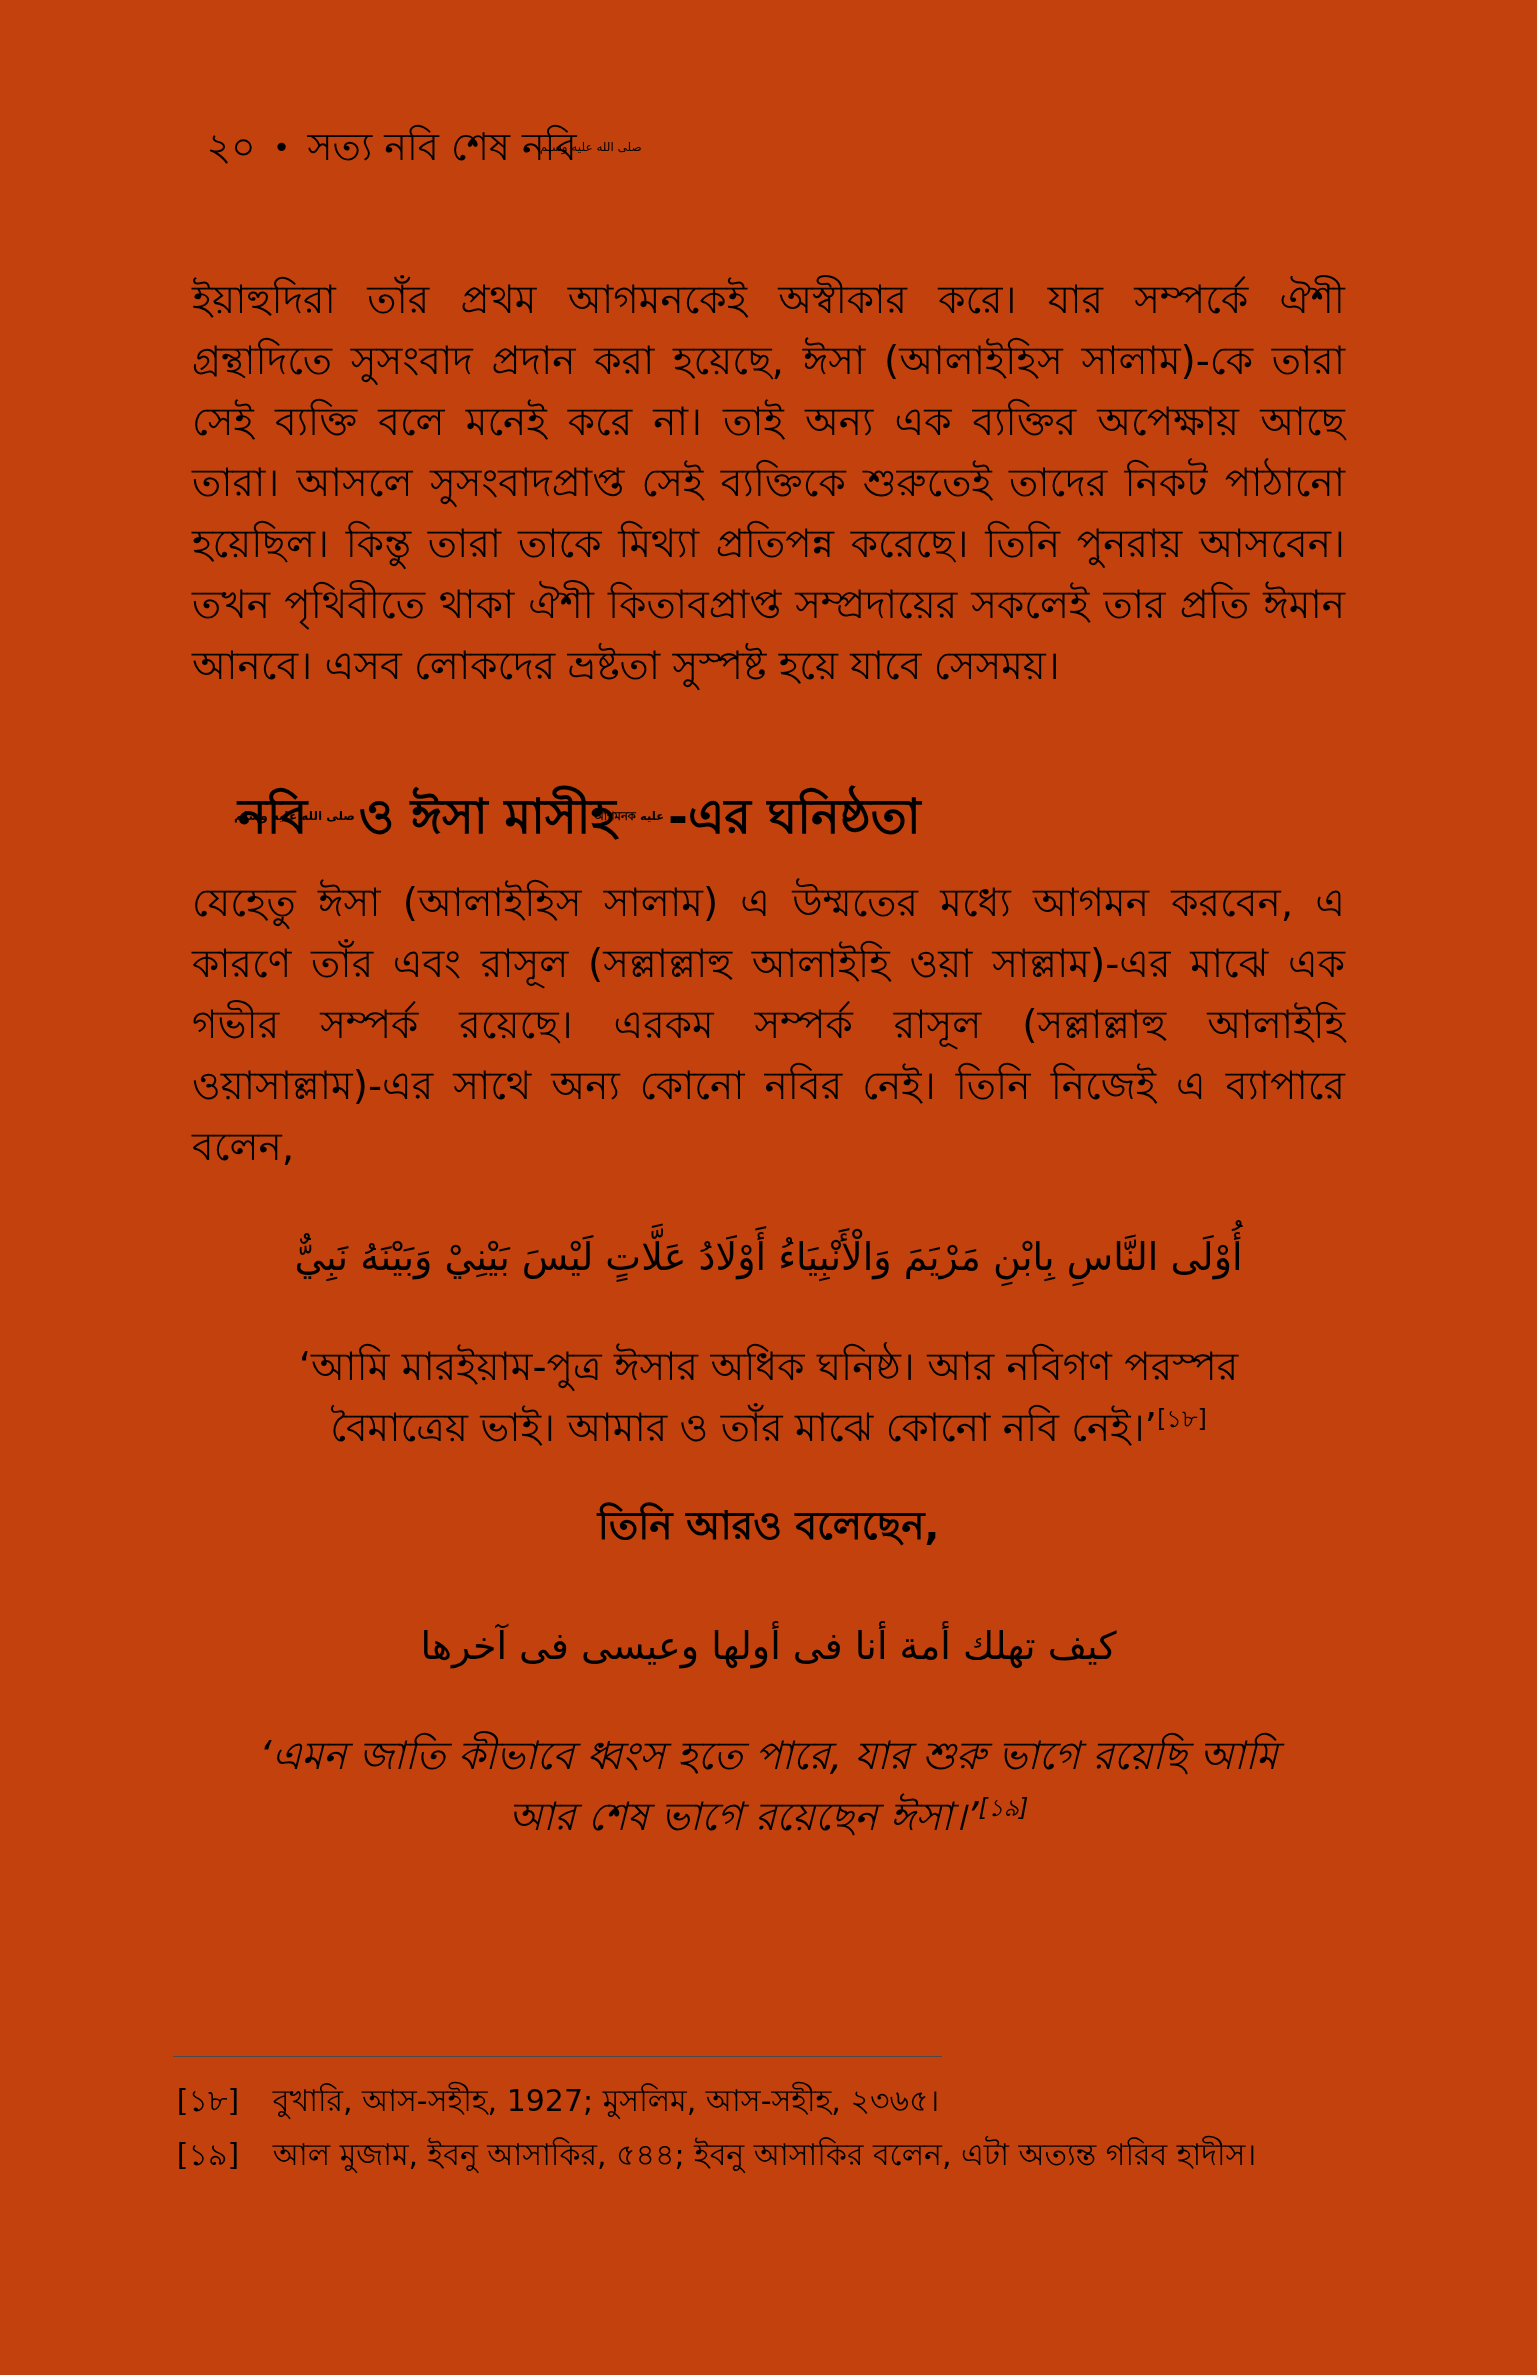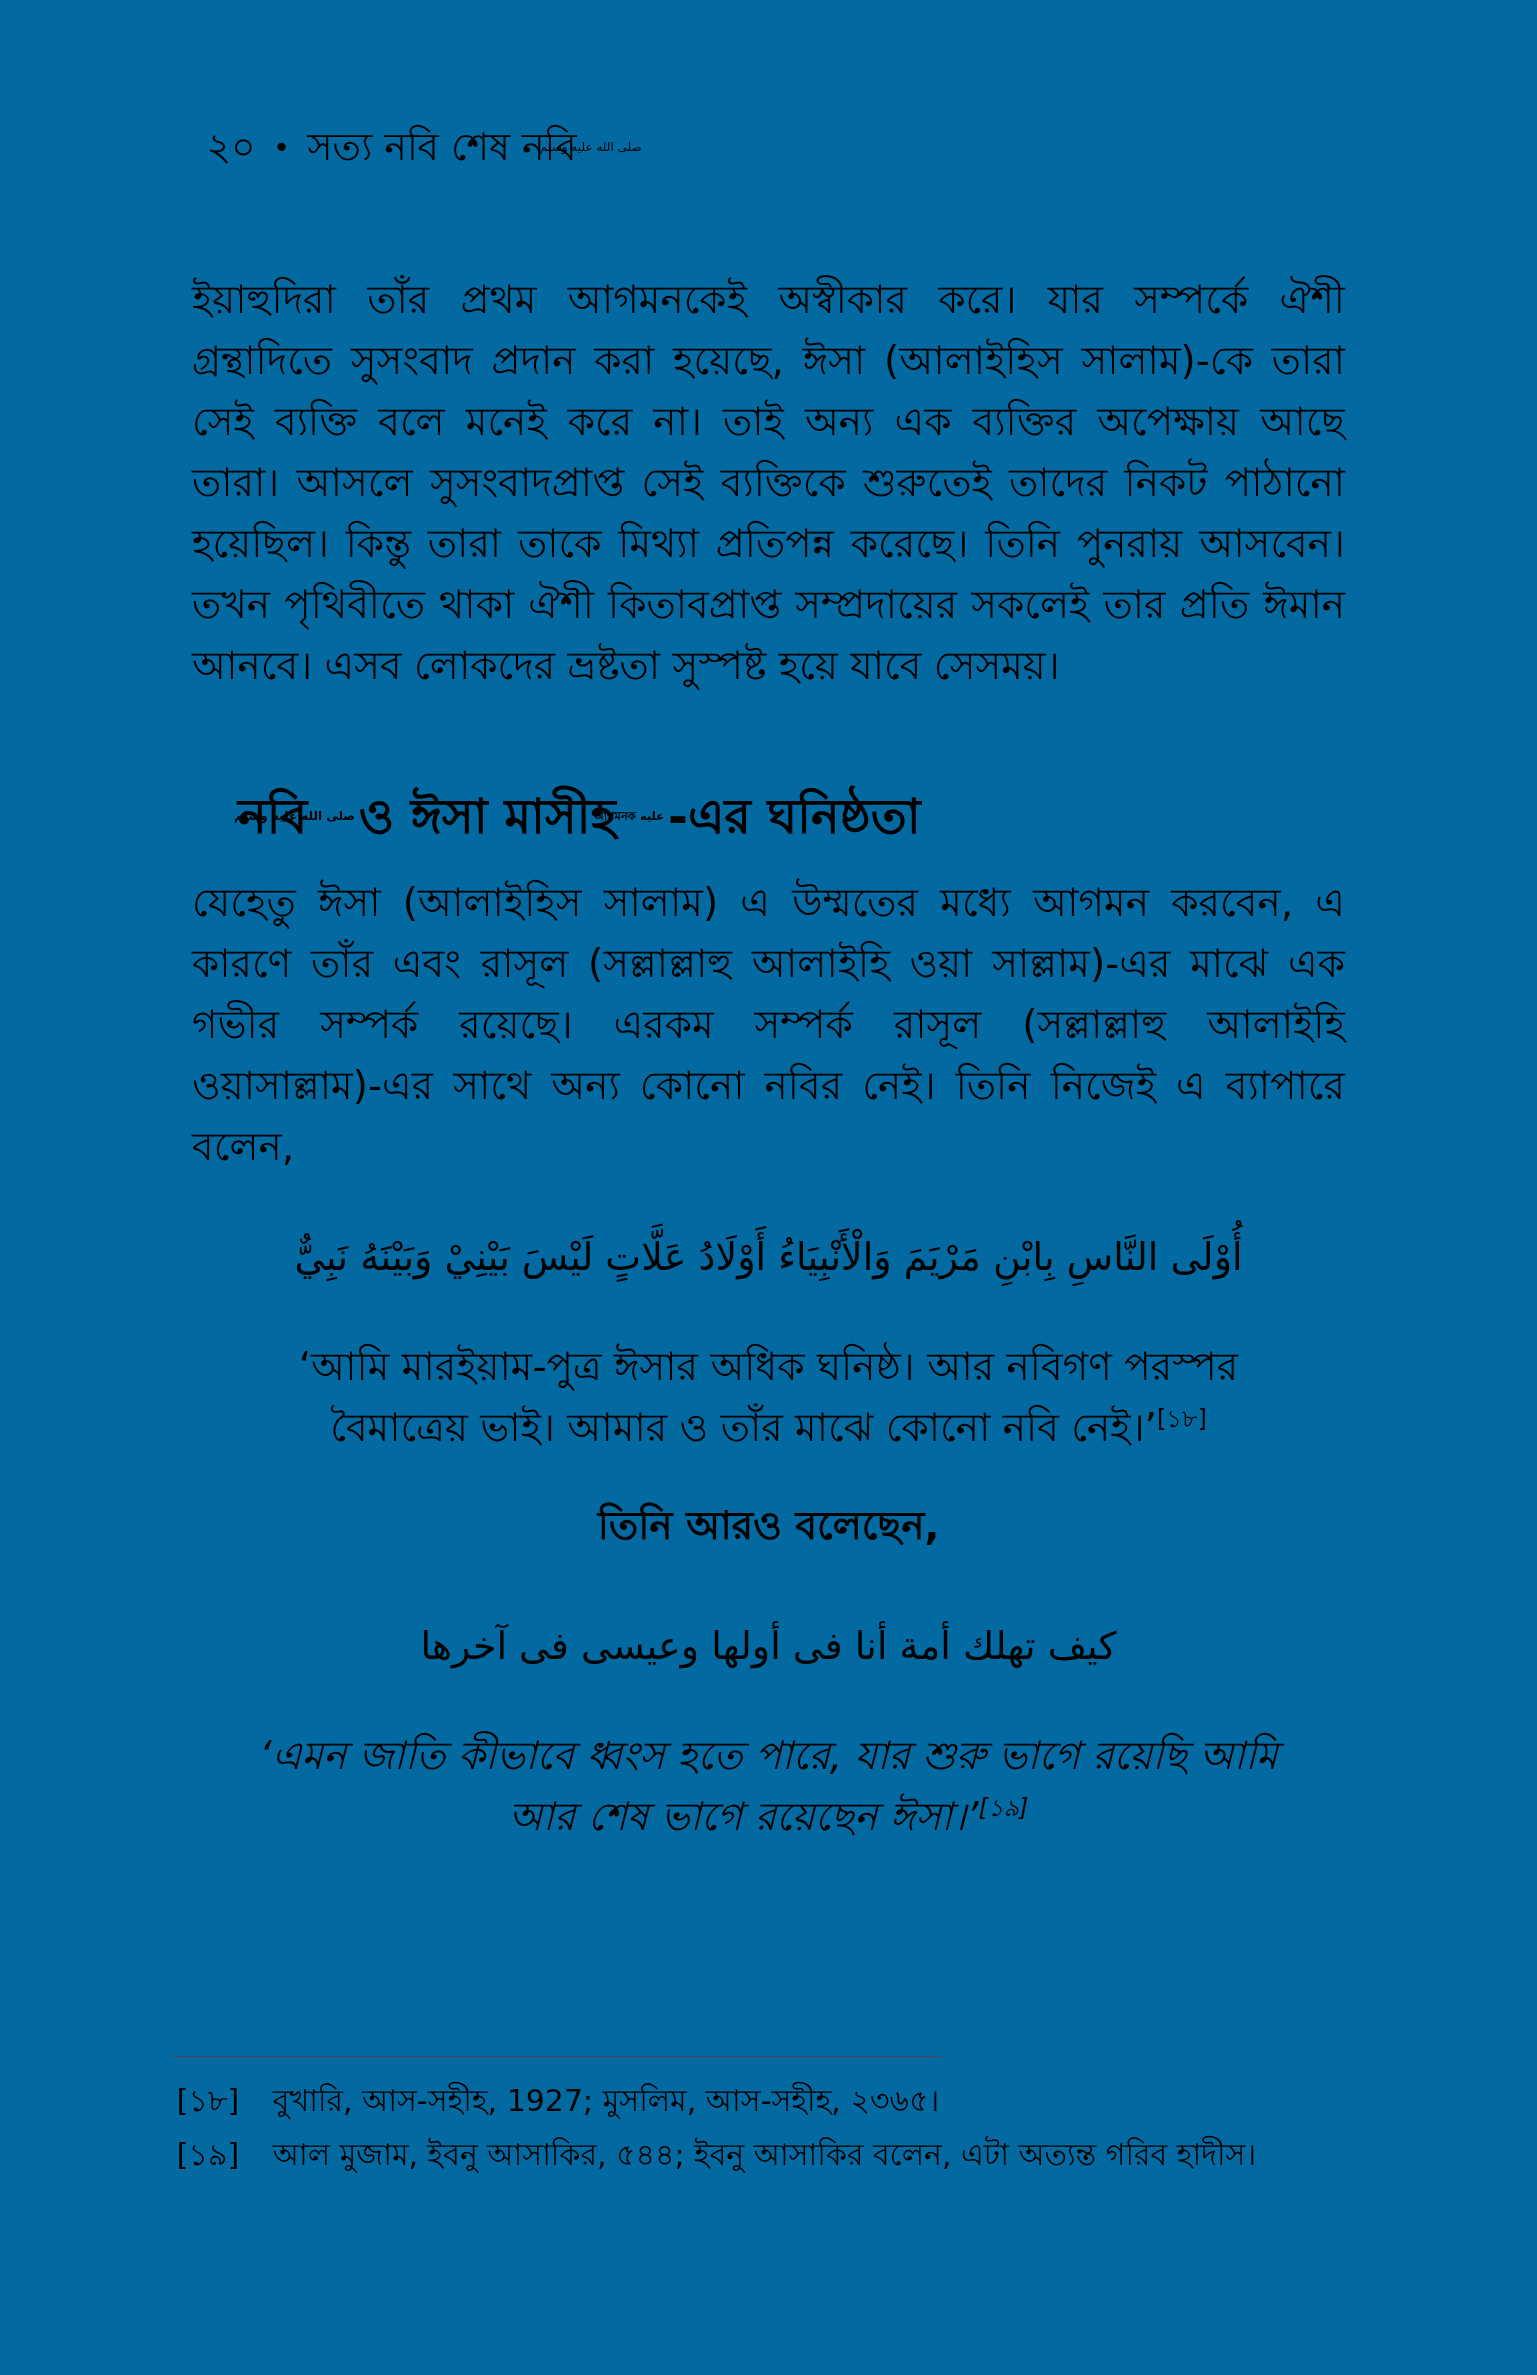--- a/index.html
+++ b/index.html
@@ -4,21 +4,21 @@
 <style>
   html, body {
     margin: 0;
     padding: 0;
     background: #ffffff;
   }
   .page {
     position: relative;
     width: 1537px;
     height: 2376px;
-    background: #0369a1;
+    background: #c2410c;
     color: #000000;
     font-family: "DejaVu Sans", sans-serif;
     overflow: hidden;
   }
   .body-col {
     position: absolute;
     left: 192px;
     top: 0;
     width: 1153px;
   }

